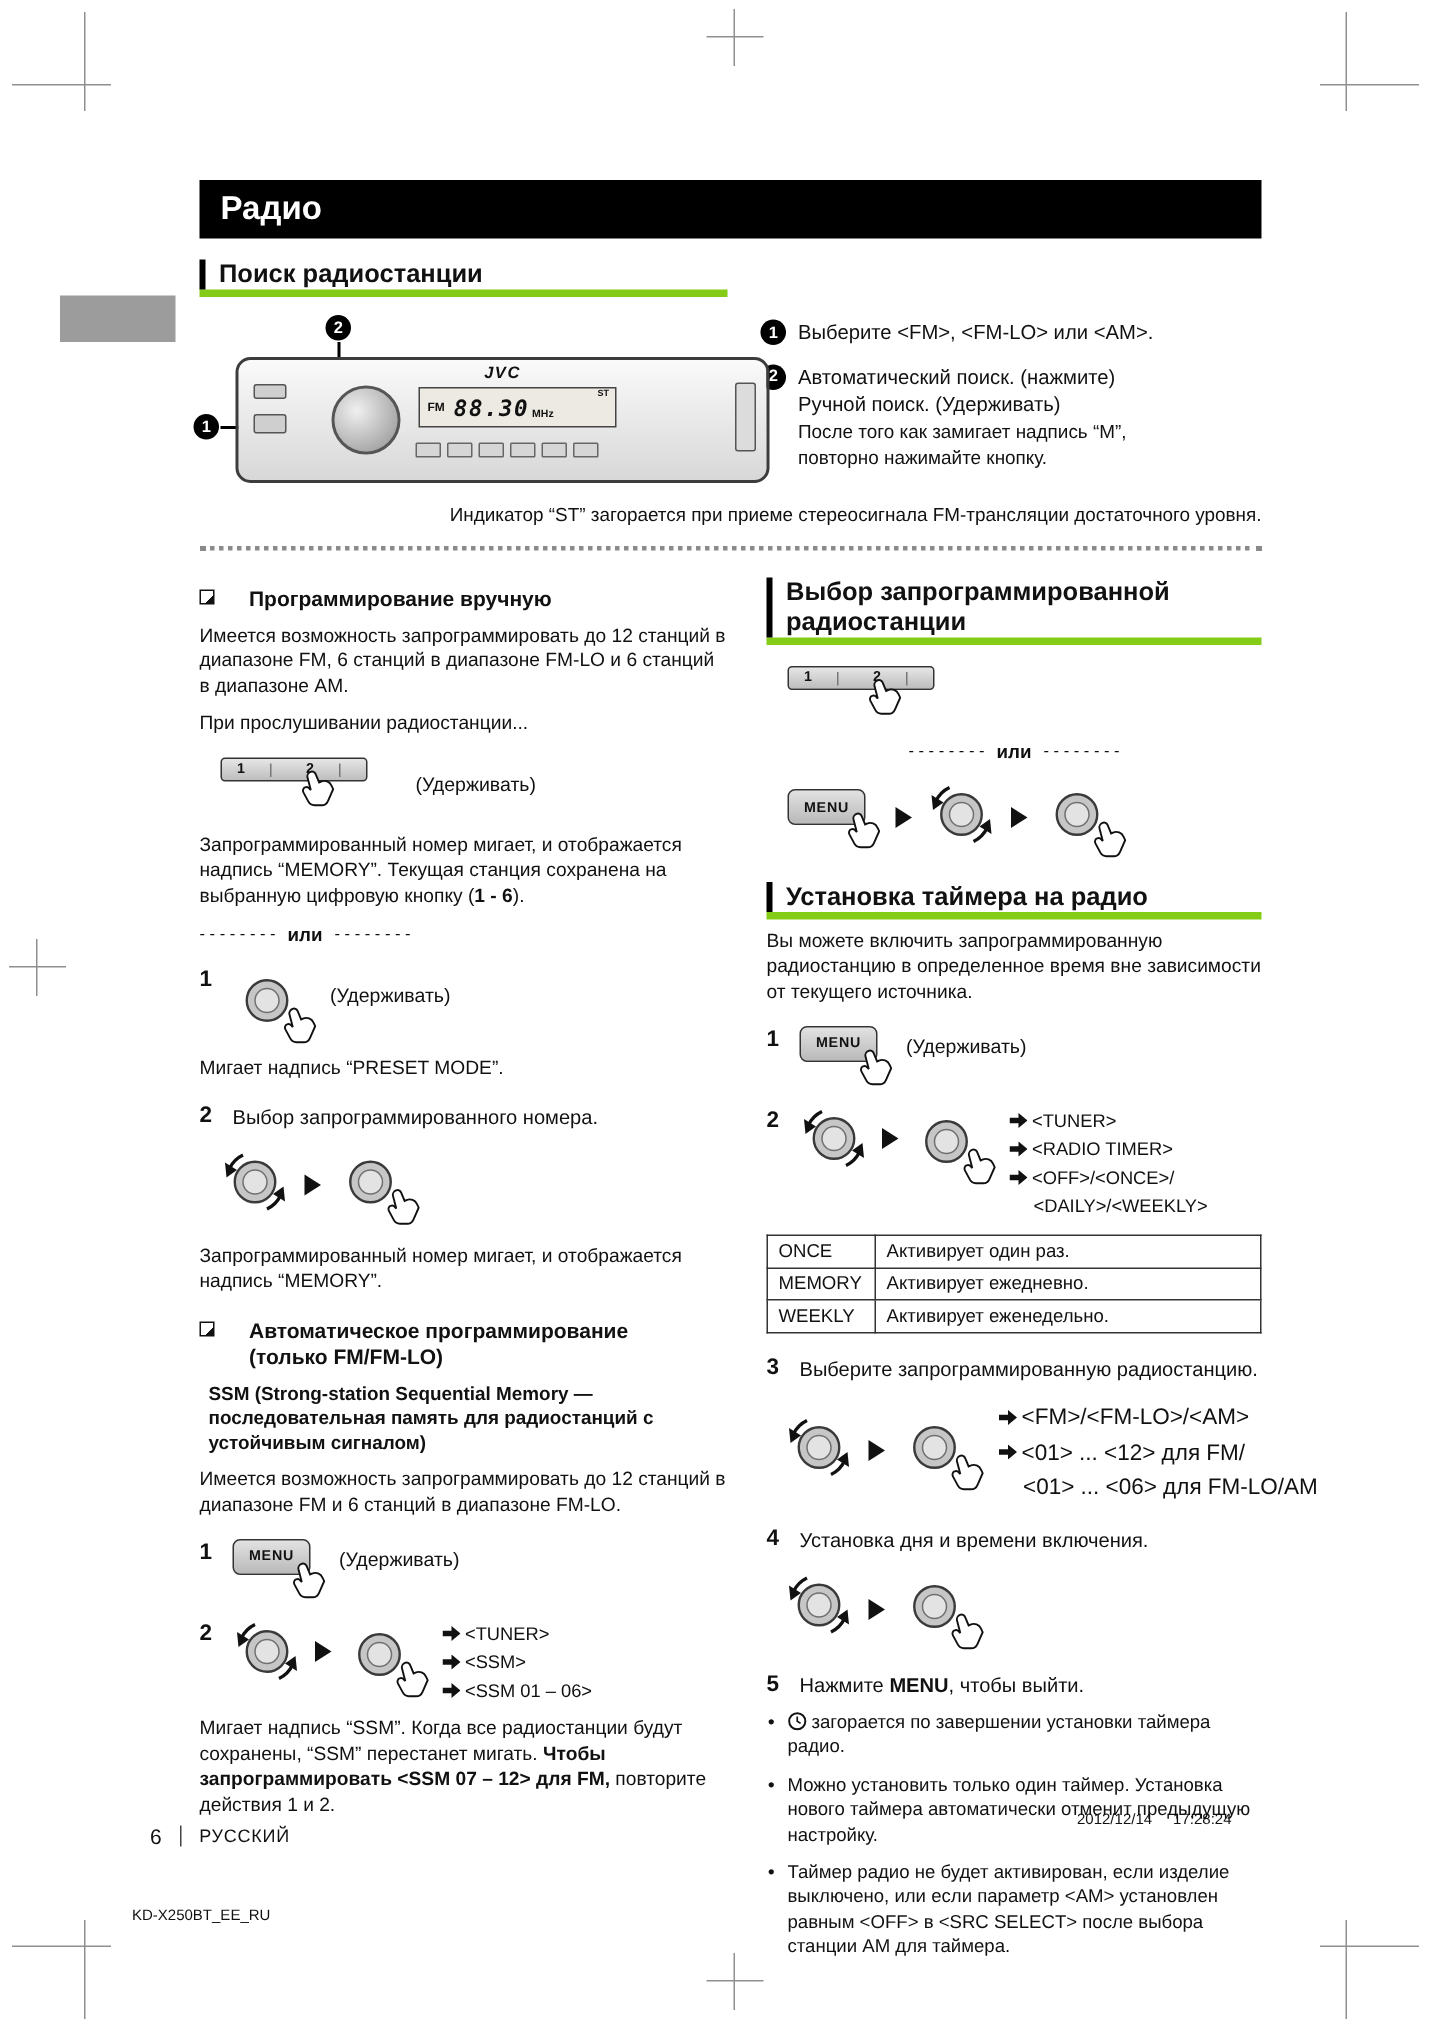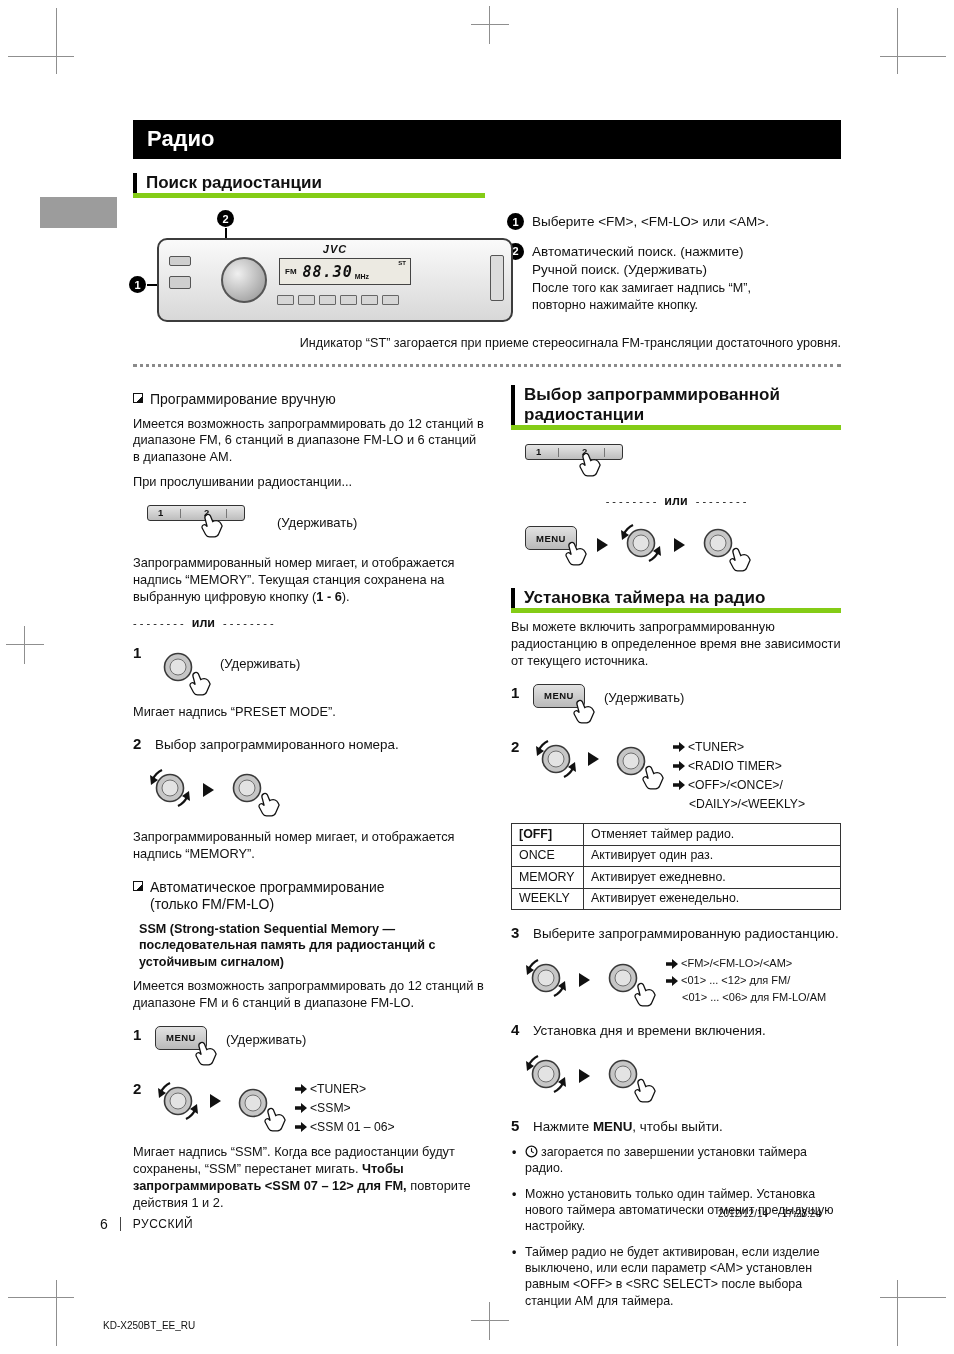--- a/index.html
+++ b/index.html
@@ -48,21 +48,21 @@
   .tstep-main { font-size:13.5px; line-height:1.32; }
   .tstep-note { font-size:12.6px; line-height:1.32; margin-top:2px; }
   .st-note { font-size:12.6px; margin-top:8px;text-align:right; }
   .dotted { border-top:3px dotted #8a8a8a; margin:14px 0 18px; height:0; }
 
   
   .columns { display:flex; gap:26px; }
   .col-left { width:352px; }
   .col-right { width:330px; }
 
-  .subheading { font-size:14px; font-weight:normal; margin:6px 0 7px; position:relative; padding-left:17px; line-height:1.25; }
+  .subheading { font-size:14px; font-weight:bold; margin:6px 0 7px; position:relative; padding-left:33px; line-height:1.25; }
   .sq { position:absolute; left:0; top:2px; width:10px; height:10px; border:1.6px solid #111; background:linear-gradient(135deg,#fff 68%,#111 68%); }
   .para { font-size:12.8px; line-height:1.32; margin-bottom:8px; }
   .para-bold { font-size:12.6px; font-weight:bold; line-height:1.3; margin:0 0 8px 6px; }
 
   .fig-row { display:flex; align-items:center; gap:10px; margin:10px 0 12px 14px; }
   .hold-label { font-size:13px; }
   .or-divider { display:flex; align-items:center; gap:8px; font-size:11px; color:#111; margin:10px 0; justify-content:center; }
   .or-divider b { font-size:12.5px; }
   .or-small { justify-content:flex-start; width:250px; }
 
@@ -99,21 +99,21 @@
 
   .bullets { margin-top:6px; }
   .bullet { position:relative; font-size:12.4px; line-height:1.32; padding-left:14px; margin-bottom:9px; }
   .bullet::before { content:"•"; position:absolute; left:1px; top:0; font-weight:bold; }
   .clock-ic { vertical-align:-2px; margin-right:3px; }
 
   
   .page-footer { position:absolute; left:100px; top:1216px; font-size:13px; display:flex; align-items:center; }
   .page-footer .num { font-size:14px; }
   .page-footer .lang { border-left:1px solid #444; padding-left:12px; margin-left:12px; font-size:12px; letter-spacing:.5px; }
-  .print-code { position:absolute; left:103px; top:1272px; font-size:10px;margin-top:48px; }
+  .print-code { position:absolute; left:88px; top:1272px; font-size:10px; }
   .print-date { position:absolute; left:718px; top:1208px; font-size:10px; display:flex; gap:14px; }
 </style>
 </head>
 <body>
 
 <div class="page">
 
   <div class="cm" style="left:56px;top:8px;width:1px;height:66px"></div>
   <div class="cm" style="left:8px;top:56px;width:66px;height:1px"></div>
   <div class="cm" style="left:897px;top:8px;width:1px;height:66px"></div>
@@ -470,24 +470,20 @@
                 <span>&lt;OFF&gt;/&lt;ONCE&gt;/</span>
               </span>
             <span class="ali cont">
                 <span>&lt;DAILY&gt;/&lt;WEEKLY&gt;</span>
               </span>
           </span>
         </div>
 
         <table class="timer-table">
           <tbody>
-              <tr>
-                <td class="key bold">[OFF]</td>
-                <td>Отменяет таймер радио.</td>
-              </tr>
           <tr>
                 <td class="key">ONCE</td>
                 <td>Активирует один раз.</td>
               </tr>
           <tr>
                 <td class="key">MEMORY</td>
                 <td>Активирует ежедневно.</td>
               </tr>
           <tr>
                 <td class="key">WEEKLY</td>
@@ -514,21 +510,21 @@
           <span class="arr"></span>
           <span class="icon-knob-press">
             <svg class="knob-svg" width="46" height="46" viewBox="0 0 46 46">
                 <circle cx="23" cy="23" r="13.5" fill="#c6c6c6" stroke="#3a3a3a" stroke-width="1.6"></circle>
                 <circle cx="23" cy="23" r="8" fill="#e3e3e3" stroke="#707070" stroke-width="1"></circle>
               </svg>
             <svg class="hand-svg" width="24" height="27" viewBox="0 0 30 34">
                 <path d="M10 2 C11.7 1.3 13.6 2.1 14.3 3.8 L17.2 10.8 L18.8 10.1 C22.2 8.7 26.1 10.2 27.6 13.5 L29 16.5 L24.6 26.5 C23.7 28.6 21.7 30 19.4 30 L13.2 30 C11.1 30 9.2 28.9 8.2 27 L4 19.2 C3.2 17.7 3.8 15.8 5.3 15.1 C6.5 14.5 8 14.8 8.9 15.8 L10.2 17.2 L7.4 6.6 C6.9 4.8 8.2 2.8 10 2 Z" fill="#fff" stroke="#111" stroke-width="1.6"></path>
               </svg>
           </span>
-          <span class="arrow-list" style="font-size:11px">
+          <span class="arrow-list" style="font-size:15px">
             <span class="ali">
                 <svg class="larr" width="12" height="10" viewBox="0 0 12 10">
                   <path d="M0 3.2h6V0l6 5-6 5V6.8H0z" fill="#111"></path>
                 </svg>
                 <span>&lt;FM&gt;/&lt;FM-LO&gt;/&lt;AM&gt;</span>
               </span>
             <span class="ali">
                 <svg class="larr" width="12" height="10" viewBox="0 0 12 10">
                   <path d="M0 3.2h6V0l6 5-6 5V6.8H0z" fill="#111"></path>
                 </svg>

